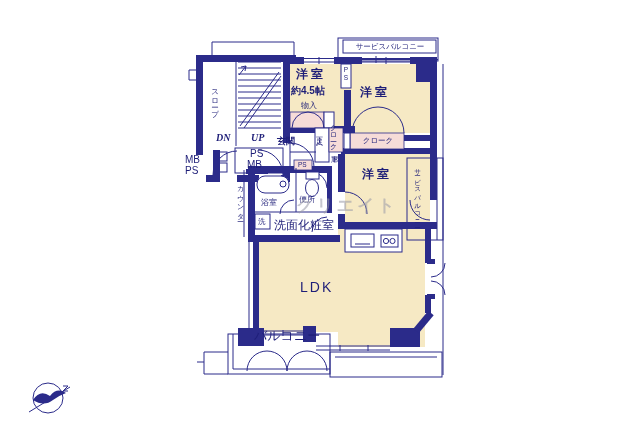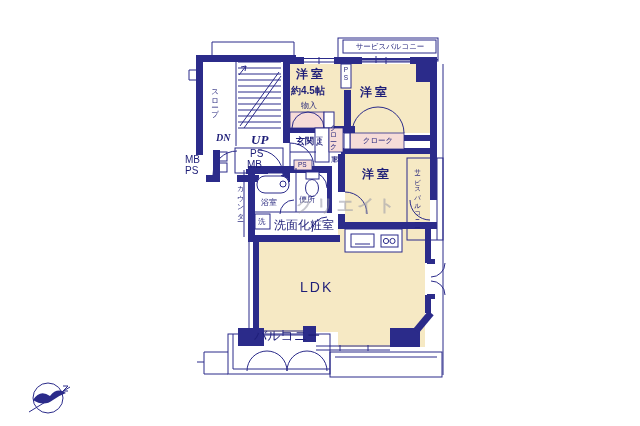--- a/index.html
+++ b/index.html
@@ -182,40 +182,40 @@
 
   <div class="lbl" style="left:296px;top:68px;font-size:12px;letter-spacing:3px;font-weight:bold;">洋室</div>
   <div class="lbl" style="left:291px;top:86px;font-size:10px;font-weight:bold;">約4.5帖</div>
   <div class="lbl" style="left:301px;top:102px;font-size:8px;text-align:right;">物入</div>
   <div class="lbl vtext" style="left:342px;top:66px;font-size:6.5px;">PS</div>
 
   <div class="lbl" style="left:360px;top:86px;font-size:12px;letter-spacing:3px;font-weight:bold;">洋室</div>
   <div class="lbl" style="left:348px;top:43px;width:84px;text-align:center;font-size:7.5px;">サービスバルコニー</div>
   <div class="lbl" style="left:356px;top:137px;width:44px;text-align:center;font-size:7.5px;">クローク</div>
 
-  <div class="lbl" style="left:296px;top:137px;font-size:9px;font-weight:bold;">玄関</div>
+  <div class="lbl" style="left:277px;top:137px;font-size:9px;font-weight:bold;">玄関</div>
   <div class="lbl vtext" style="left:316px;top:131px;font-size:7px;">下足入</div>
   <div class="lbl vtext" style="left:330px;top:119px;font-size:7px;">クローク</div>
   <div class="lbl vtext" style="left:331px;top:150px;font-size:7px;">廊下</div>
   <div class="lbl" style="left:298px;top:162px;font-size:6.5px;">PS</div>
 
   <div class="lbl" style="left:362px;top:168px;font-size:12px;letter-spacing:3px;font-weight:bold;">洋室</div>
   <div class="lbl vtext" style="left:414px;top:164px;font-size:6.5px;">サービスバルコニー</div>
 
   <div class="lbl vtext" style="left:237px;top:181px;font-size:7px;">カウンター</div>
   <div class="lbl" style="left:261px;top:199px;font-size:8px;">浴室</div>
   <div class="lbl" style="left:299px;top:196px;font-size:8px;">便所</div>
   <div class="lbl" style="left:258px;top:218px;font-size:7.5px;">洗</div>
   <div class="lbl" style="left:274px;top:219px;font-size:12px;">洗面化粧室</div>
 
   <div class="lbl" style="left:300px;top:280px;font-size:14px;letter-spacing:2px;">LDK</div>
   <div class="lbl" style="left:254px;top:329px;font-size:13px;">バルコニー</div>
 
   <div class="lbl vtext" style="left:211px;top:84px;font-size:7.5px;">スロープ</div>
   <div class="lbl dnup" style="left:216px;top:133px;font-size:10px;">DN</div>
-  <div class="lbl dnup" style="left:251px;top:133px;font-size:13px;">UP</div>
+  <div class="lbl dnup" style="left:251px;top:133px;font-size:10px;">UP</div>
   <div class="lbl" style="left:250px;top:149px;font-size:10px;">PS</div>
   <div class="lbl" style="left:247px;top:160px;font-size:10px;">MB</div>
   <div class="lbl" style="left:185px;top:155px;font-size:10px;">MB</div>
   <div class="lbl" style="left:185px;top:166px;font-size:10px;">PS</div>
 
   <div class="lbl wm" style="left:296px;top:197px;font-size:17px;">クリエイト</div>
 </div>
 
 </body></html>

